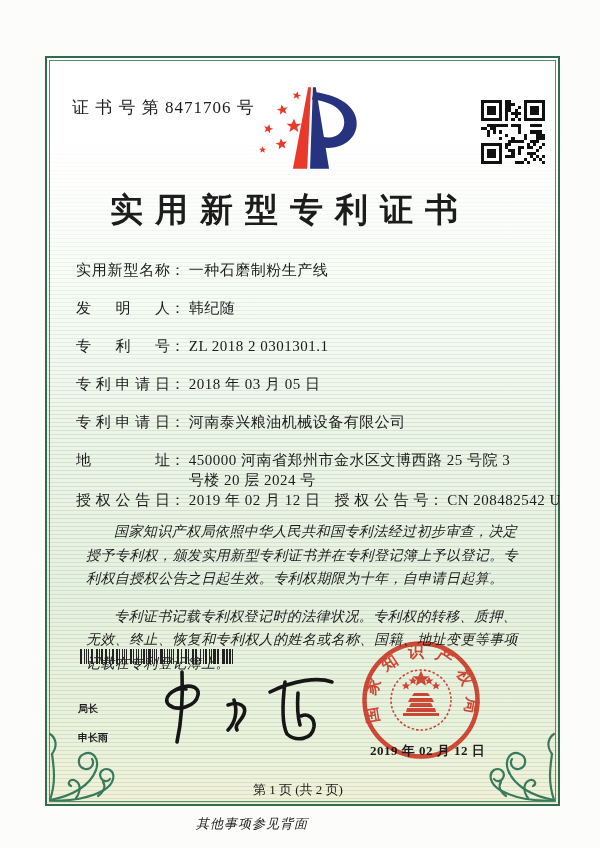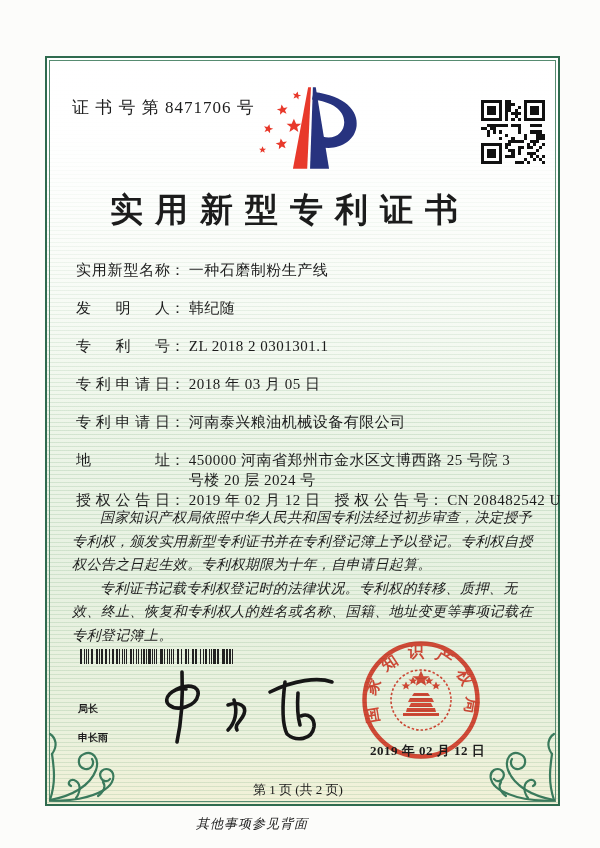--- a/index.html
+++ b/index.html
@@ -41,21 +41,21 @@
     text-align:justify;text-align-last:justify;letter-spacing:0;
   }
   .fcolon{display:inline-block;vertical-align:top;}
   .fvalue{display:inline-block;vertical-align:top;letter-spacing:.5px;}
   .fvalue.addr{width:332px;white-space:normal;}
   .frow.double{display:flex;justify-content:space-between;}
   .grp2{margin-left:14px;}
   
   .paras{position:absolute;left:72px;top:506px;width:462px;z-index:2;
     font-size:14px;line-height:23.5px;font-style:italic;letter-spacing:.4px;}
-  .paras p{margin:0;text-indent:2em;}
+  .paras p{margin:14px;text-indent:2em;}
   
   .barcode{position:absolute;left:80px;top:649px;width:153px;height:15px;z-index:2;}
   .signer{position:absolute;left:78px;top:694px;z-index:2;
     font-family:"Liberation Sans","DejaVu Sans",sans-serif;font-weight:700;font-size:10px;line-height:29px;}
   .signature{position:absolute;left:142px;top:660px;width:200px;height:95px;z-index:2;}
   .seal{position:absolute;left:359px;top:638px;width:124px;height:124px;z-index:4;opacity:.9;mix-blend-mode:multiply;}
   .seal-date{position:absolute;left:370px;top:742px;width:125px;z-index:5;
     font-size:13px;font-weight:700;letter-spacing:.5px;white-space:nowrap;}
   .page-no{position:absolute;left:0;top:781px;width:596px;text-align:center;font-size:13px;z-index:2;}
   .back-note{position:absolute;left:0;top:815px;width:504px;text-align:center;

